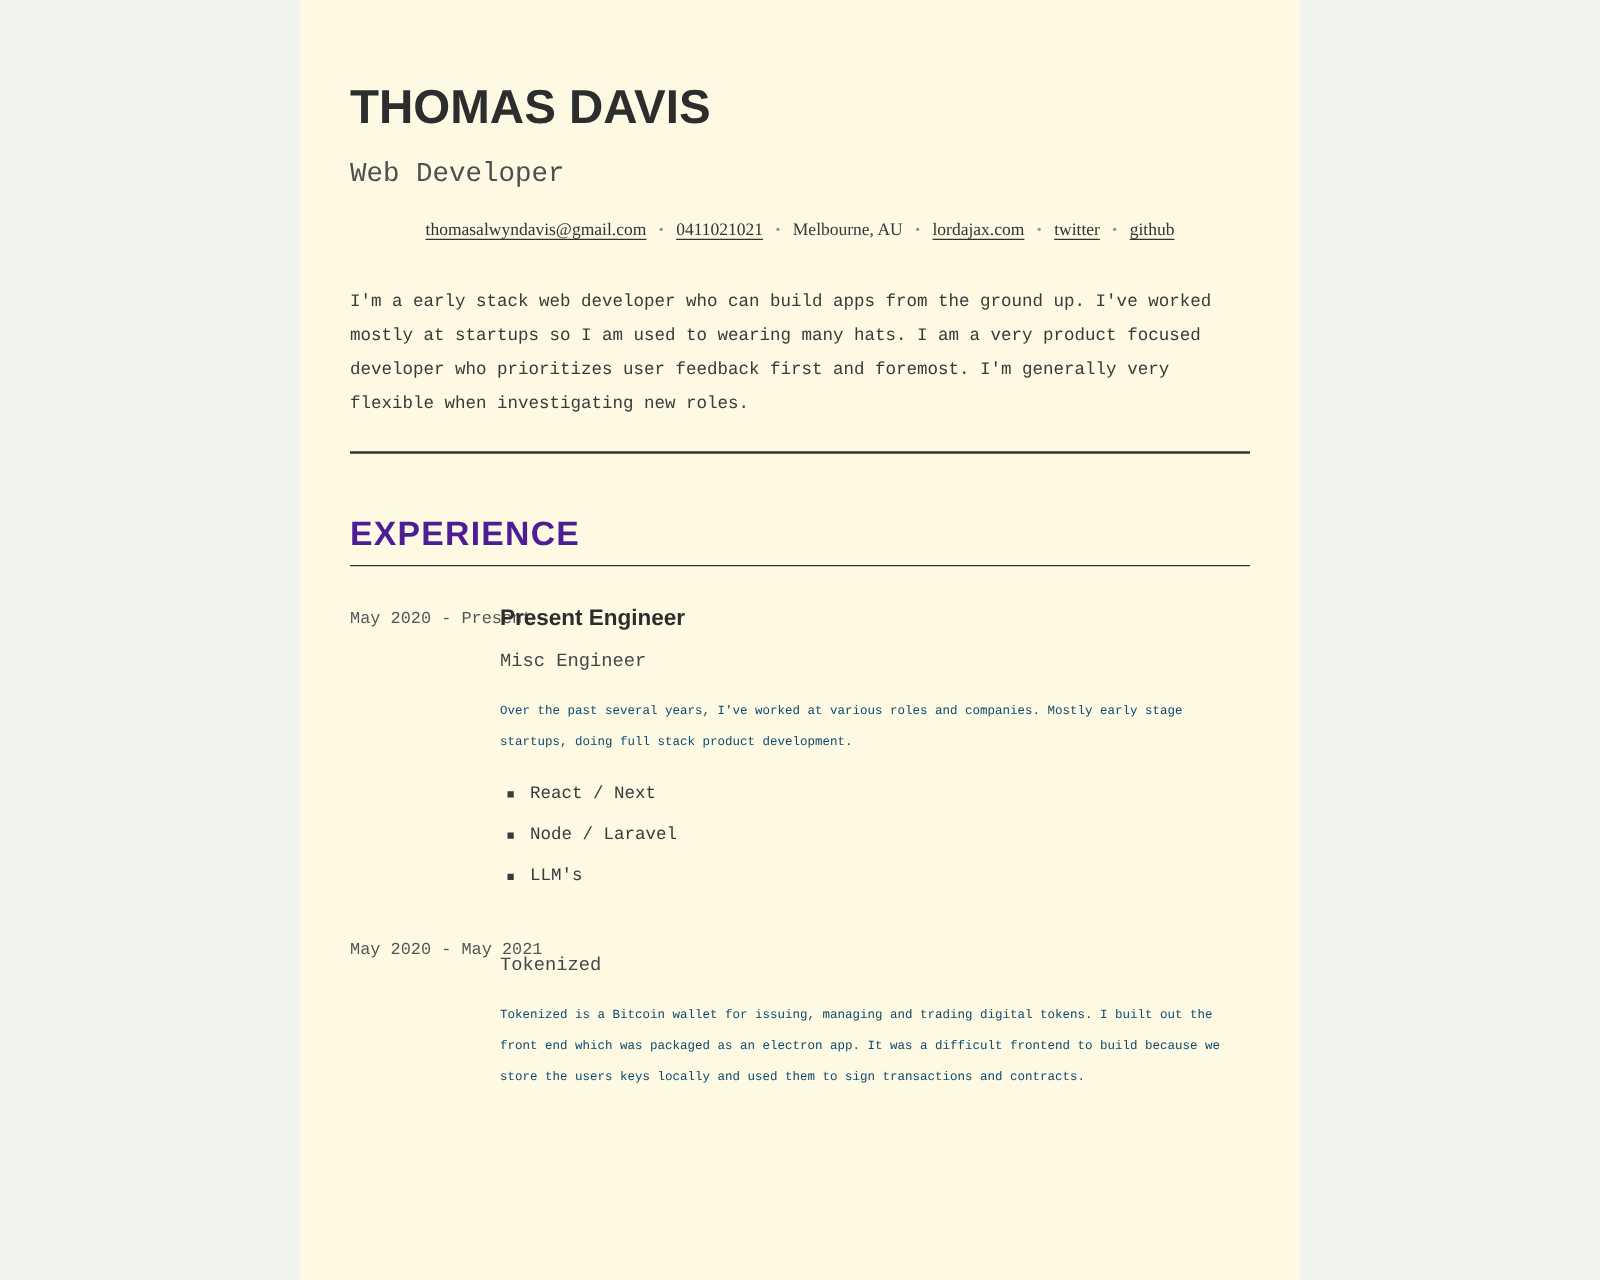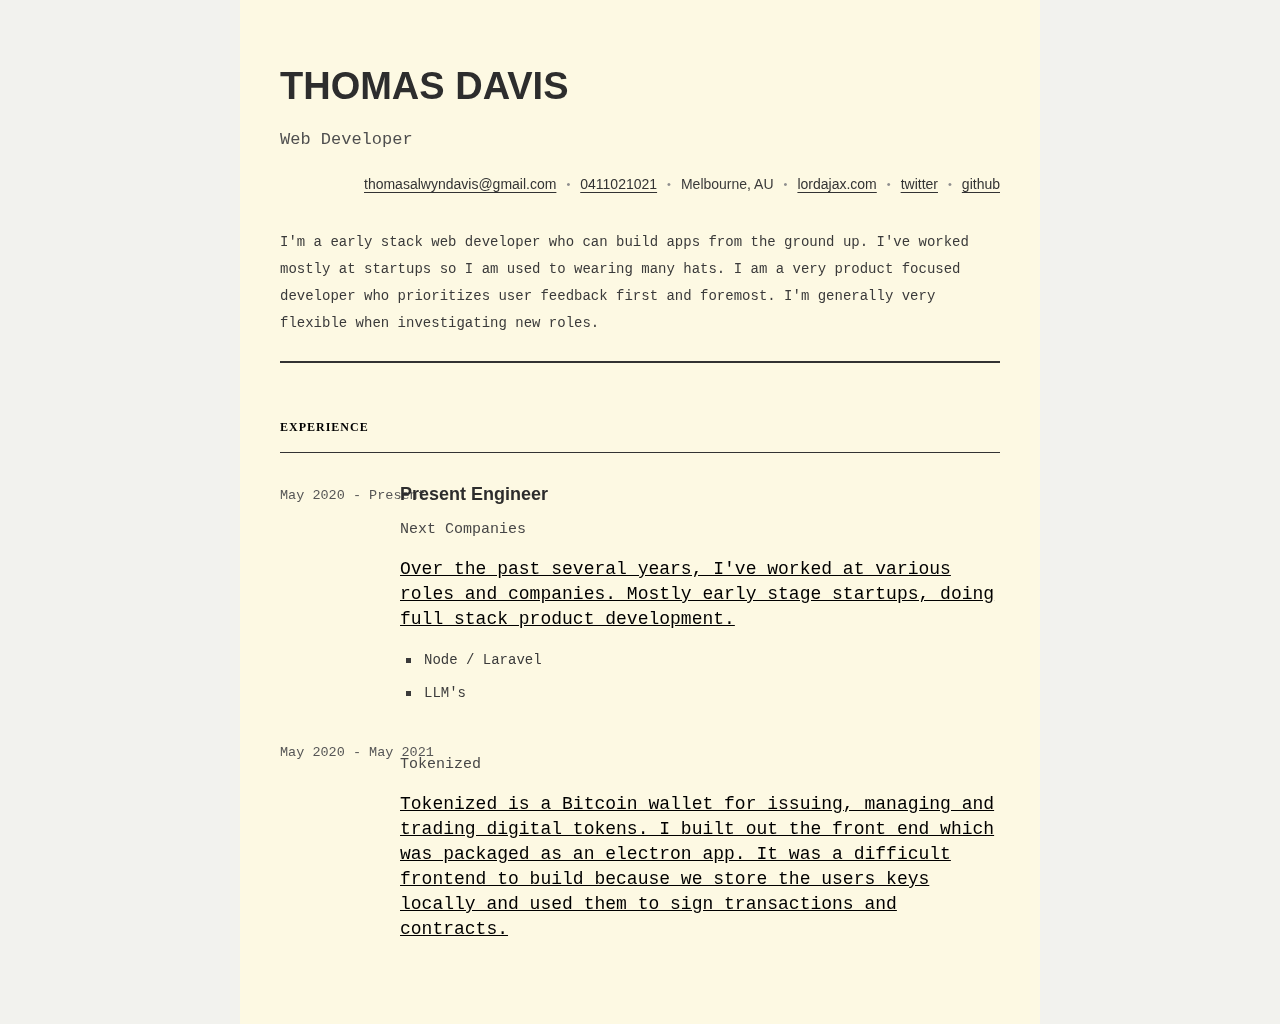--- a/index.html
+++ b/index.html
@@ -23,28 +23,28 @@
     margin: 0;
     font-family: "Liberation Sans", sans-serif;
     font-weight: 700;
     font-size: 38px;
     line-height: 40px;
     color: #2d2d2d;
   }
   .label {
     margin-top: 24px;
     font-family: "Liberation Mono", monospace;
-    font-size: 17px;
+    font-size: 22px;
     line-height: 20px;
     color: #4f4f4f;
   }
   .contact {
     margin-top: 16px;
-    text-align: right;
-    font-family: Liberation Sans, sans-serif;
+    text-align: center;
+    font-family: Liberation Serif, serif;
     font-size: 14px;
     line-height: 37px;
     color: #3a3a3a;
   }
   .contact a {
     color: #333333;
     text-decoration: underline;
     text-underline-offset: 3px;
     cursor: pointer;
   }
@@ -65,26 +65,26 @@
   hr.thick {
     margin: 24px 0 0 0;
     border-top: 2px solid #333333;
   }
   hr.thin {
     margin: 15px 0 0 0;
     border-top: 1px solid #333333;
   }
   .section-title {
     margin: 54px 0 0 0;
-    font-family: Liberation Serif, serif;
+    font-family: Liberation Sans, sans-serif;
     font-weight: 700;
-    font-size: 12px;
+    font-size: 27px;
     line-height: 20px;
     letter-spacing: 1px;
-    color: #000000;
+    color: #4c1d95;
   }
   .jobs { margin-top: 30px; }
   .job {
     display: flex;
     margin-bottom: 26px;
   }
   .job-dates {
     flex: 0 0 120px;
     width: 120px;
     white-space: nowrap;
@@ -108,24 +108,23 @@
     color: #2d2d2d;
   }
   .job-company {
     margin-top: 15px;
     font-size: 15px;
     line-height: 20px;
     color: #474747;
   }
   .job-summary {
     margin: 17px 0 0 0;
-    font-size: 18px;
+    font-size: 10px;
     line-height: 25px;
-    color: #000000;
-    text-decoration: underline;
+    color: #0c4a6e;
   }
   .highlights {
     list-style: none;
     margin: 16px 0 0 0;
     padding: 0;
     font-size: 14px;
     line-height: 25px;
     color: #3a3a3a;
   }
   .highlights li {
@@ -162,23 +161,24 @@
 
   <section>
     <h2 class="section-title">EXPERIENCE</h2>
     <hr class="thin">
 
     <div class="jobs" id="jobs">
       <div class="job">
         <div class="job-dates">May 2020 - Present</div>
         <div class="job-body">
           <h3 class="job-title">Present Engineer</h3>
-          <div class="job-company">Next Companies</div>
+          <div class="job-company">Misc Engineer</div>
           <p class="job-summary">Over the past several years, I've worked at various roles and companies. Mostly early stage startups, doing full stack product development.</p>
           <ul class="highlights">
+              <li>React / Next</li>
               <li>Node / Laravel</li>
               <li>LLM's</li>
             </ul>
         </div>
       </div>
 
       <div class="job">
         <div class="job-dates">May 2020 - May 2021</div>
         <div class="job-body">
           <div class="job-company">Tokenized</div>

